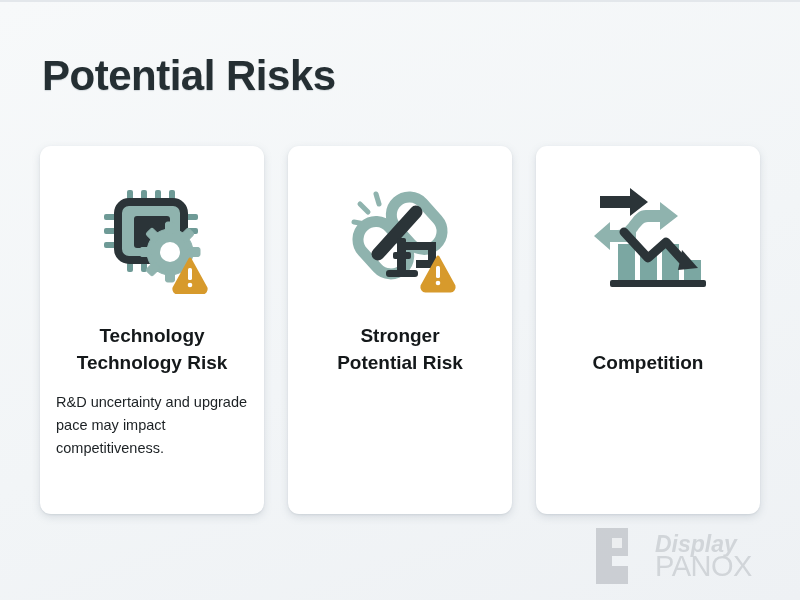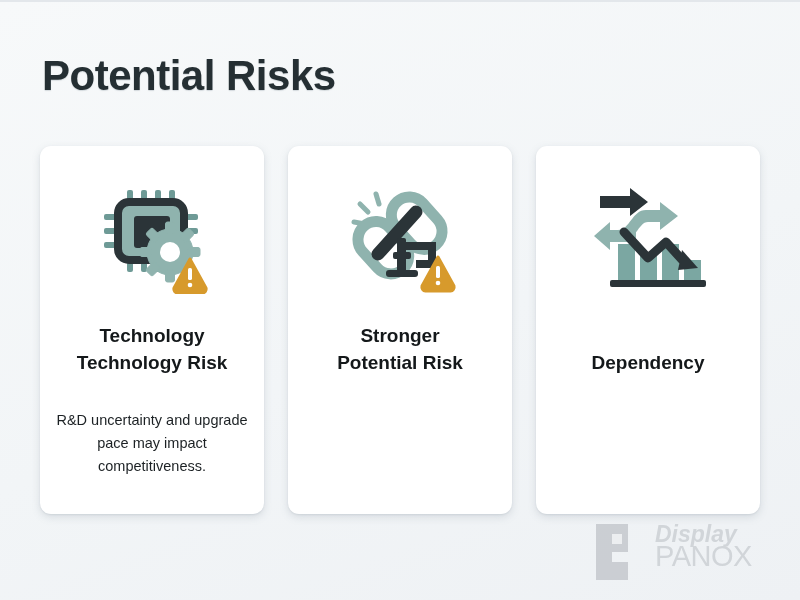--- a/index.html
+++ b/index.html
@@ -62,35 +62,36 @@
   .card-title {
     margin-top: 26px;
     font-size: 19px;
     font-weight: bold;
     color: #14181a;
     text-align: center;
     line-height: 1.44;
     max-width: 185px;
   }
   .card-body {
-    margin-top: 32px;
+    margin-top: 14px;
     font-size: 14.5px;
     color: #1c2124;
-    text-align: center;
+    text-align: left;
     line-height: 1.58;
     max-width: 196px;
   }
   
   .watermark {
     position: absolute;
     left: 592px;
     top: 520px;
     width: 200px;
     height: 68px;
     display: flex;
+    align-items: center;
     gap: 5px;
     opacity: 0.92;
   }
   .wm-mark {
     width: 58px;
     height: 60px;
     flex: none;
   }
   .wm-text {
     display: flex;
@@ -240,21 +241,21 @@
           <rect x="20" y="98" width="96" height="7" rx="2" fill="#2b3438"></rect>
 
           <g fill="none" stroke="#2b3438" stroke-width="9" stroke-linejoin="round" stroke-linecap="round">
             <polyline points="34,50 58,76 76,60 96,82"></polyline>
           </g>
           <path d="M92,68 L108,86 L88,88 Z" fill="#2b3438"></path>
         </svg>
       </div>
       <div class="card-title">
         <br>
-        <span>Dependency</span>
+        <span>Competition</span>
       </div>
     </div>
 
   </div>
 
   <div class="watermark">
     <svg class="wm-mark" viewBox="0 0 58 60">
       <path d="M4,2 L36,2 L36,30 L20,30 L20,40 L36,40 L36,58 L4,58 Z" fill="#c8ccd1"></path>
       <rect x="20" y="12" width="10" height="10" fill="#eceef0"></rect>
       <rect x="10" y="2" width="6" height="56" fill="#c8ccd1"></rect>

